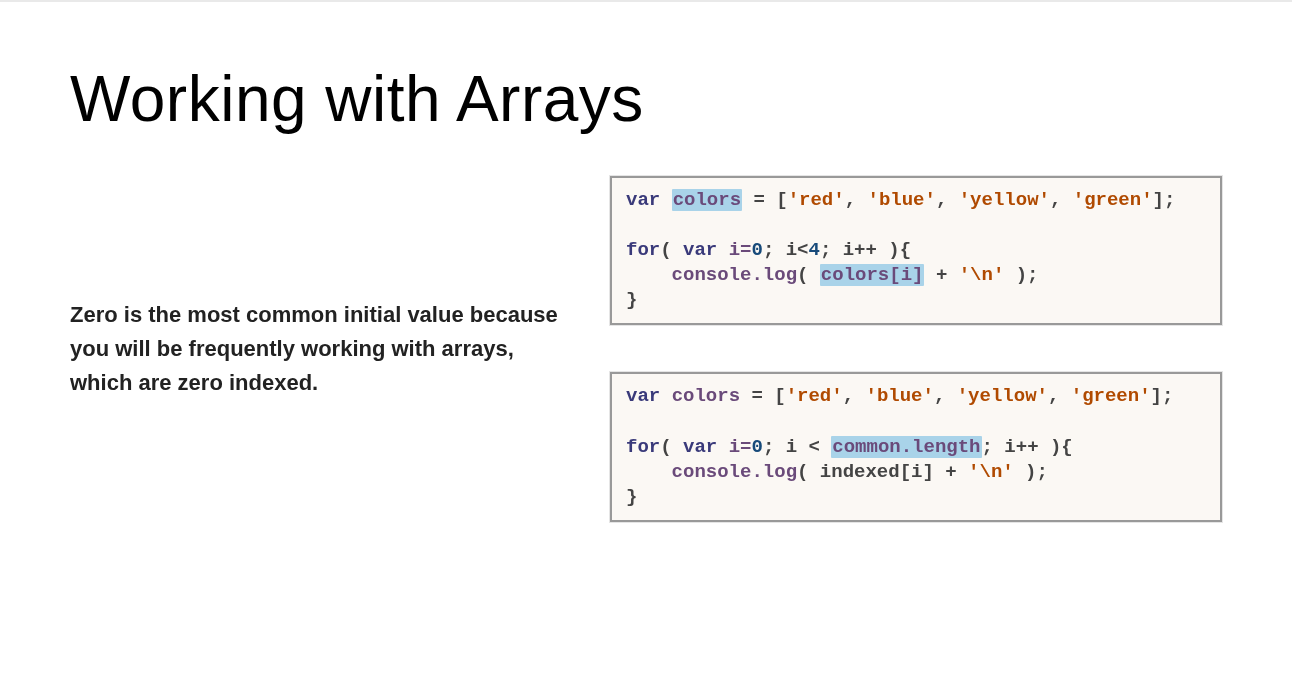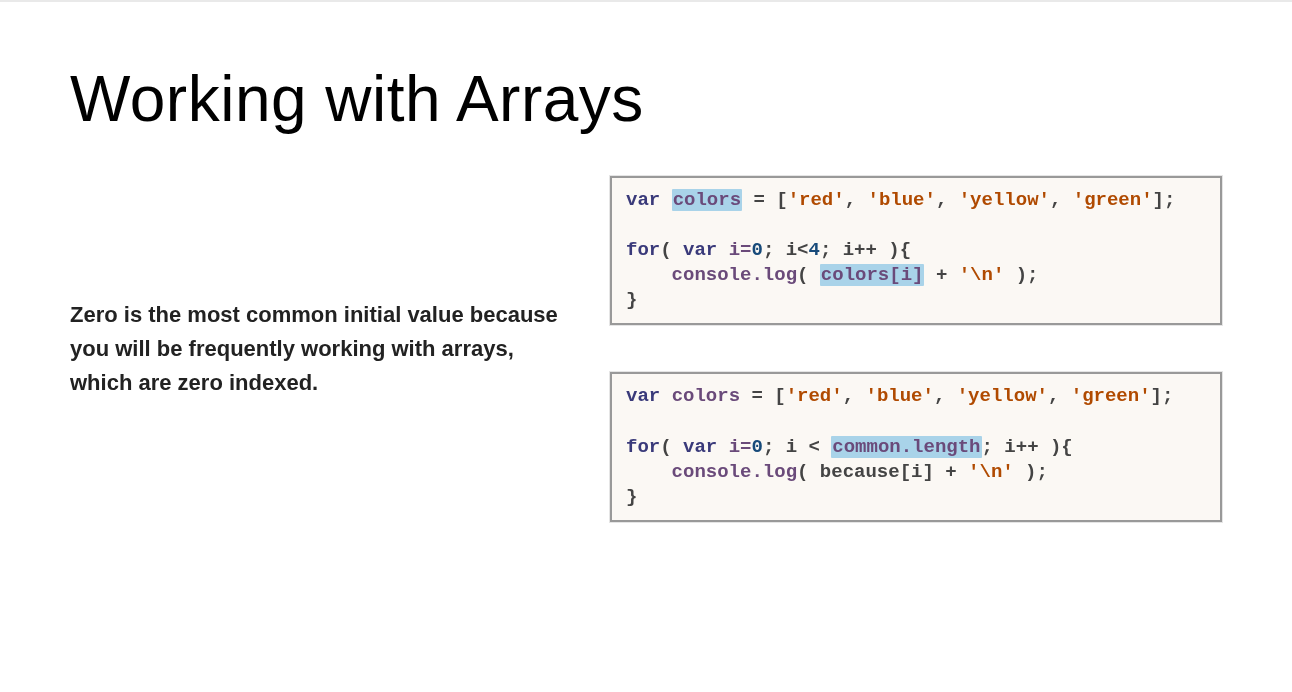--- a/index.html
+++ b/index.html
@@ -82,18 +82,18 @@
 
       <div class="code-box"><span class="kw">var</span> <span class="hl ident">colors</span><span class="punct"> = [</span><span class="str">'red'</span><span class="punct">, </span><span class="str">'blue'</span><span class="punct">, </span><span class="str">'yellow'</span><span class="punct">, </span><span class="str">'green'</span><span class="punct">];</span>
 
 <span class="kw">for</span><span class="punct">( </span><span class="kw">var</span><span class="ident"> i=</span><span class="num">0</span><span class="punct">; i&lt;</span><span class="num">4</span><span class="punct">; i++ ){</span>
 <span class="func">    console.</span><span class="func">log</span><span class="punct">( </span><span class="hl ident">colors[i]</span><span class="punct"> + </span><span class="str">'\n'</span><span class="punct"> );</span>
 <span class="punct">}</span></div>
 
       <div class="code-box"><span class="kw">var</span> <span class="ident">colors</span><span class="punct"> = [</span><span class="str">'red'</span><span class="punct">, </span><span class="str">'blue'</span><span class="punct">, </span><span class="str">'yellow'</span><span class="punct">, </span><span class="str">'green'</span><span class="punct">];</span>
 
 <span class="kw">for</span><span class="punct">( </span><span class="kw">var</span><span class="ident"> i=</span><span class="num">0</span><span class="punct">; i &lt; </span><span class="hl ident">common.length</span><span class="punct">; i++ ){</span>
-<span class="func">    console.</span><span class="func">log</span><span class="punct">( because[i] + </span><span class="str">'\n'</span><span class="punct"> );</span>
+<span class="func">    console.</span><span class="func">log</span><span class="punct">( indexed[i] + </span><span class="str">'\n'</span><span class="punct"> );</span>
 <span class="punct">}</span></div>
 
     </div>
   </div>
 </div>
 
 </body></html>

